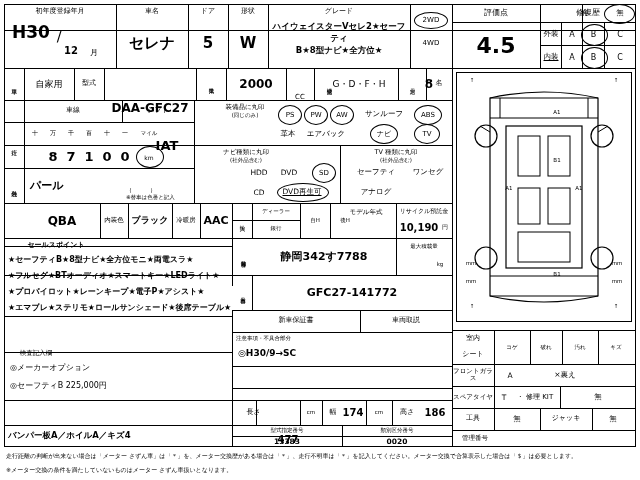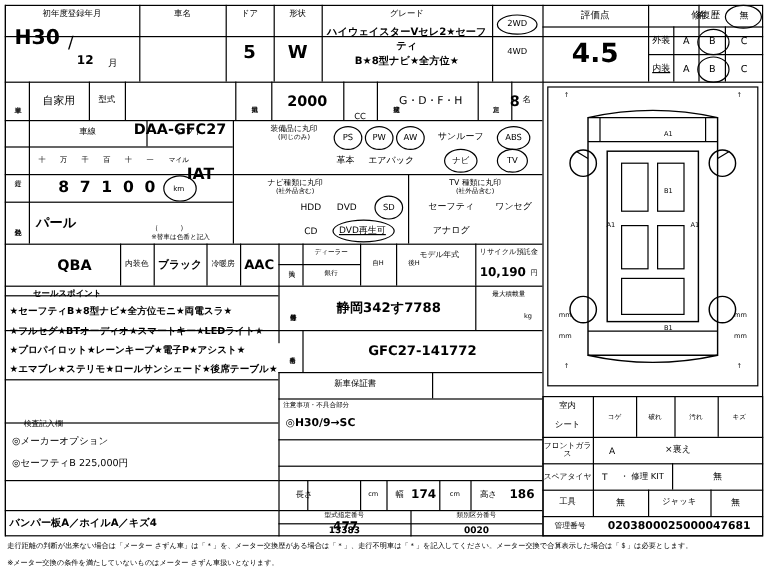--- a/index.html
+++ b/index.html
@@ -44,20 +44,21 @@
   <div class="lbl" style="left:117px;top:5px;width:70px;height:13px;">車名</div>
   <div class="lbl" style="left:189px;top:5px;width:38px;height:13px;">ドア</div>
   <div class="lbl" style="left:229px;top:5px;width:38px;height:13px;">形状</div>
   <div class="lbl" style="left:269px;top:5px;width:140px;height:13px;">グレード</div>
 
   <div class="v b" style="left:8px;top:18px;width:46px;height:28px;font-size:17px;">H30</div>
   <div class="v" style="left:52px;top:26px;width:14px;height:20px;font-size:14px;">/</div>
   <div class="v b" style="left:54px;top:40px;width:34px;height:20px;font-size:10px;">12</div>
   <div class="v" style="left:86px;top:44px;width:16px;height:16px;font-size:8px;">月</div>
 
+  <div class="v b" style="left:117px;top:26px;width:70px;height:34px;font-size:15px;">セレナ</div>
   <div class="v b" style="left:189px;top:26px;width:38px;height:34px;font-size:15px;">5</div>
   <div class="v b" style="left:229px;top:26px;width:38px;height:34px;font-size:15px;">W</div>
   <div class="v b" style="left:269px;top:24px;width:140px;height:18px;font-size:8.5px;">ハイウェイスターVセレ2★セーフティ</div>
   <div class="v b" style="left:269px;top:42px;width:140px;height:18px;font-size:8.5px;">B★8型ナビ★全方位★</div>
 
   <div class="v" style="left:413px;top:12px;width:36px;height:16px;">
     <span class="circ" style="width:32px;height:15px;font-size:7px;">2WD</span>
   </div>
   <div class="v" style="left:413px;top:36px;width:36px;height:14px;font-size:7px;">4WD</div>
 
@@ -229,20 +230,21 @@
   <div class="vl" style="left:10px;top:360px;width:220px;height:14px;font-size:8px;">◎メーカーオプション</div>
   <div class="vl" style="left:10px;top:378px;width:220px;height:14px;font-size:8px;">◎セーフティB 225,000円</div>
   <div class="hline" style="left:4px;top:400px;width:228px;"></div>
   <div class="hline" style="left:4px;top:425px;width:228px;"></div>
   <div class="vl b" style="left:8px;top:426px;width:224px;height:20px;font-size:8.5px;">バンパー板A／ホイルA／キズ4</div>
 
   <div class="vline" style="left:232px;top:310px;height:137px;"></div>
   <div class="hline" style="left:232px;top:332px;width:220px;"></div>
   <div class="vline" style="left:360px;top:310px;height:22px;"></div>
   <div class="lbl" style="left:233px;top:311px;width:126px;height:20px;font-size:7px;">新車保証書</div>
+  <div class="lbl" style="left:361px;top:311px;width:90px;height:20px;font-size:7px;">車両取説</div>
   <div class="lbl tiny" style="left:236px;top:333px;width:90px;height:12px;justify-content:flex-start;">注意事項・不具合部分</div>
   <div class="vl b" style="left:238px;top:345px;width:200px;height:16px;font-size:9px;">◎H30/9→SC</div>
   <div class="hline" style="left:232px;top:366px;width:220px;"></div>
   <div class="hline" style="left:232px;top:388px;width:220px;"></div>
 
   <div class="hline" style="left:232px;top:425px;width:220px;"></div>
   <div class="vline" style="left:256px;top:400px;height:25px;"></div>
   <div class="vline" style="left:300px;top:400px;height:25px;"></div>
   <div class="vline" style="left:322px;top:400px;height:25px;"></div>
   <div class="vline" style="left:366px;top:400px;height:25px;"></div>
@@ -336,18 +338,17 @@
   <div class="v" style="left:496px;top:387px;width:16px;height:20px;font-size:7.5px;">T</div>
   <div class="v" style="left:512px;top:387px;width:46px;height:20px;font-size:7px;">・ 修理 KIT</div>
   <div class="v" style="left:562px;top:387px;width:72px;height:20px;font-size:7.5px;">無</div>
 
   <div class="lbl" style="left:453px;top:409px;width:40px;height:20px;font-size:7px;">工具</div>
   <div class="v" style="left:495px;top:409px;width:44px;height:20px;font-size:7.5px;">無</div>
   <div class="lbl" style="left:541px;top:409px;width:50px;height:20px;font-size:7px;">ジャッキ</div>
   <div class="v" style="left:593px;top:409px;width:40px;height:20px;font-size:7.5px;">無</div>
 
   <div class="lbl" style="left:453px;top:431px;width:44px;height:15px;font-size:6.5px;">管理番号</div>
-  <div class="v b" style="left:498px;top:431px;width:136px;height:15px;font-size:9px;">0203800025000047681</div>
 
   <div class="note" style="left:6px;top:452px;width:628px;">走行距離の判断が出来ない場合は「メーター さずん車」は「＊」を、メーター交換歴がある場合は「＊」、走行不明車は「＊」を記入してください。メーター交換で合算表示した場合は「＄」は必要とします。</div>
   <div class="note" style="left:6px;top:466px;width:628px;">※メーター交換の条件を満たしていないものはメーター さずん車扱いとなります。</div>
 
 </div>
 
 </body></html>

